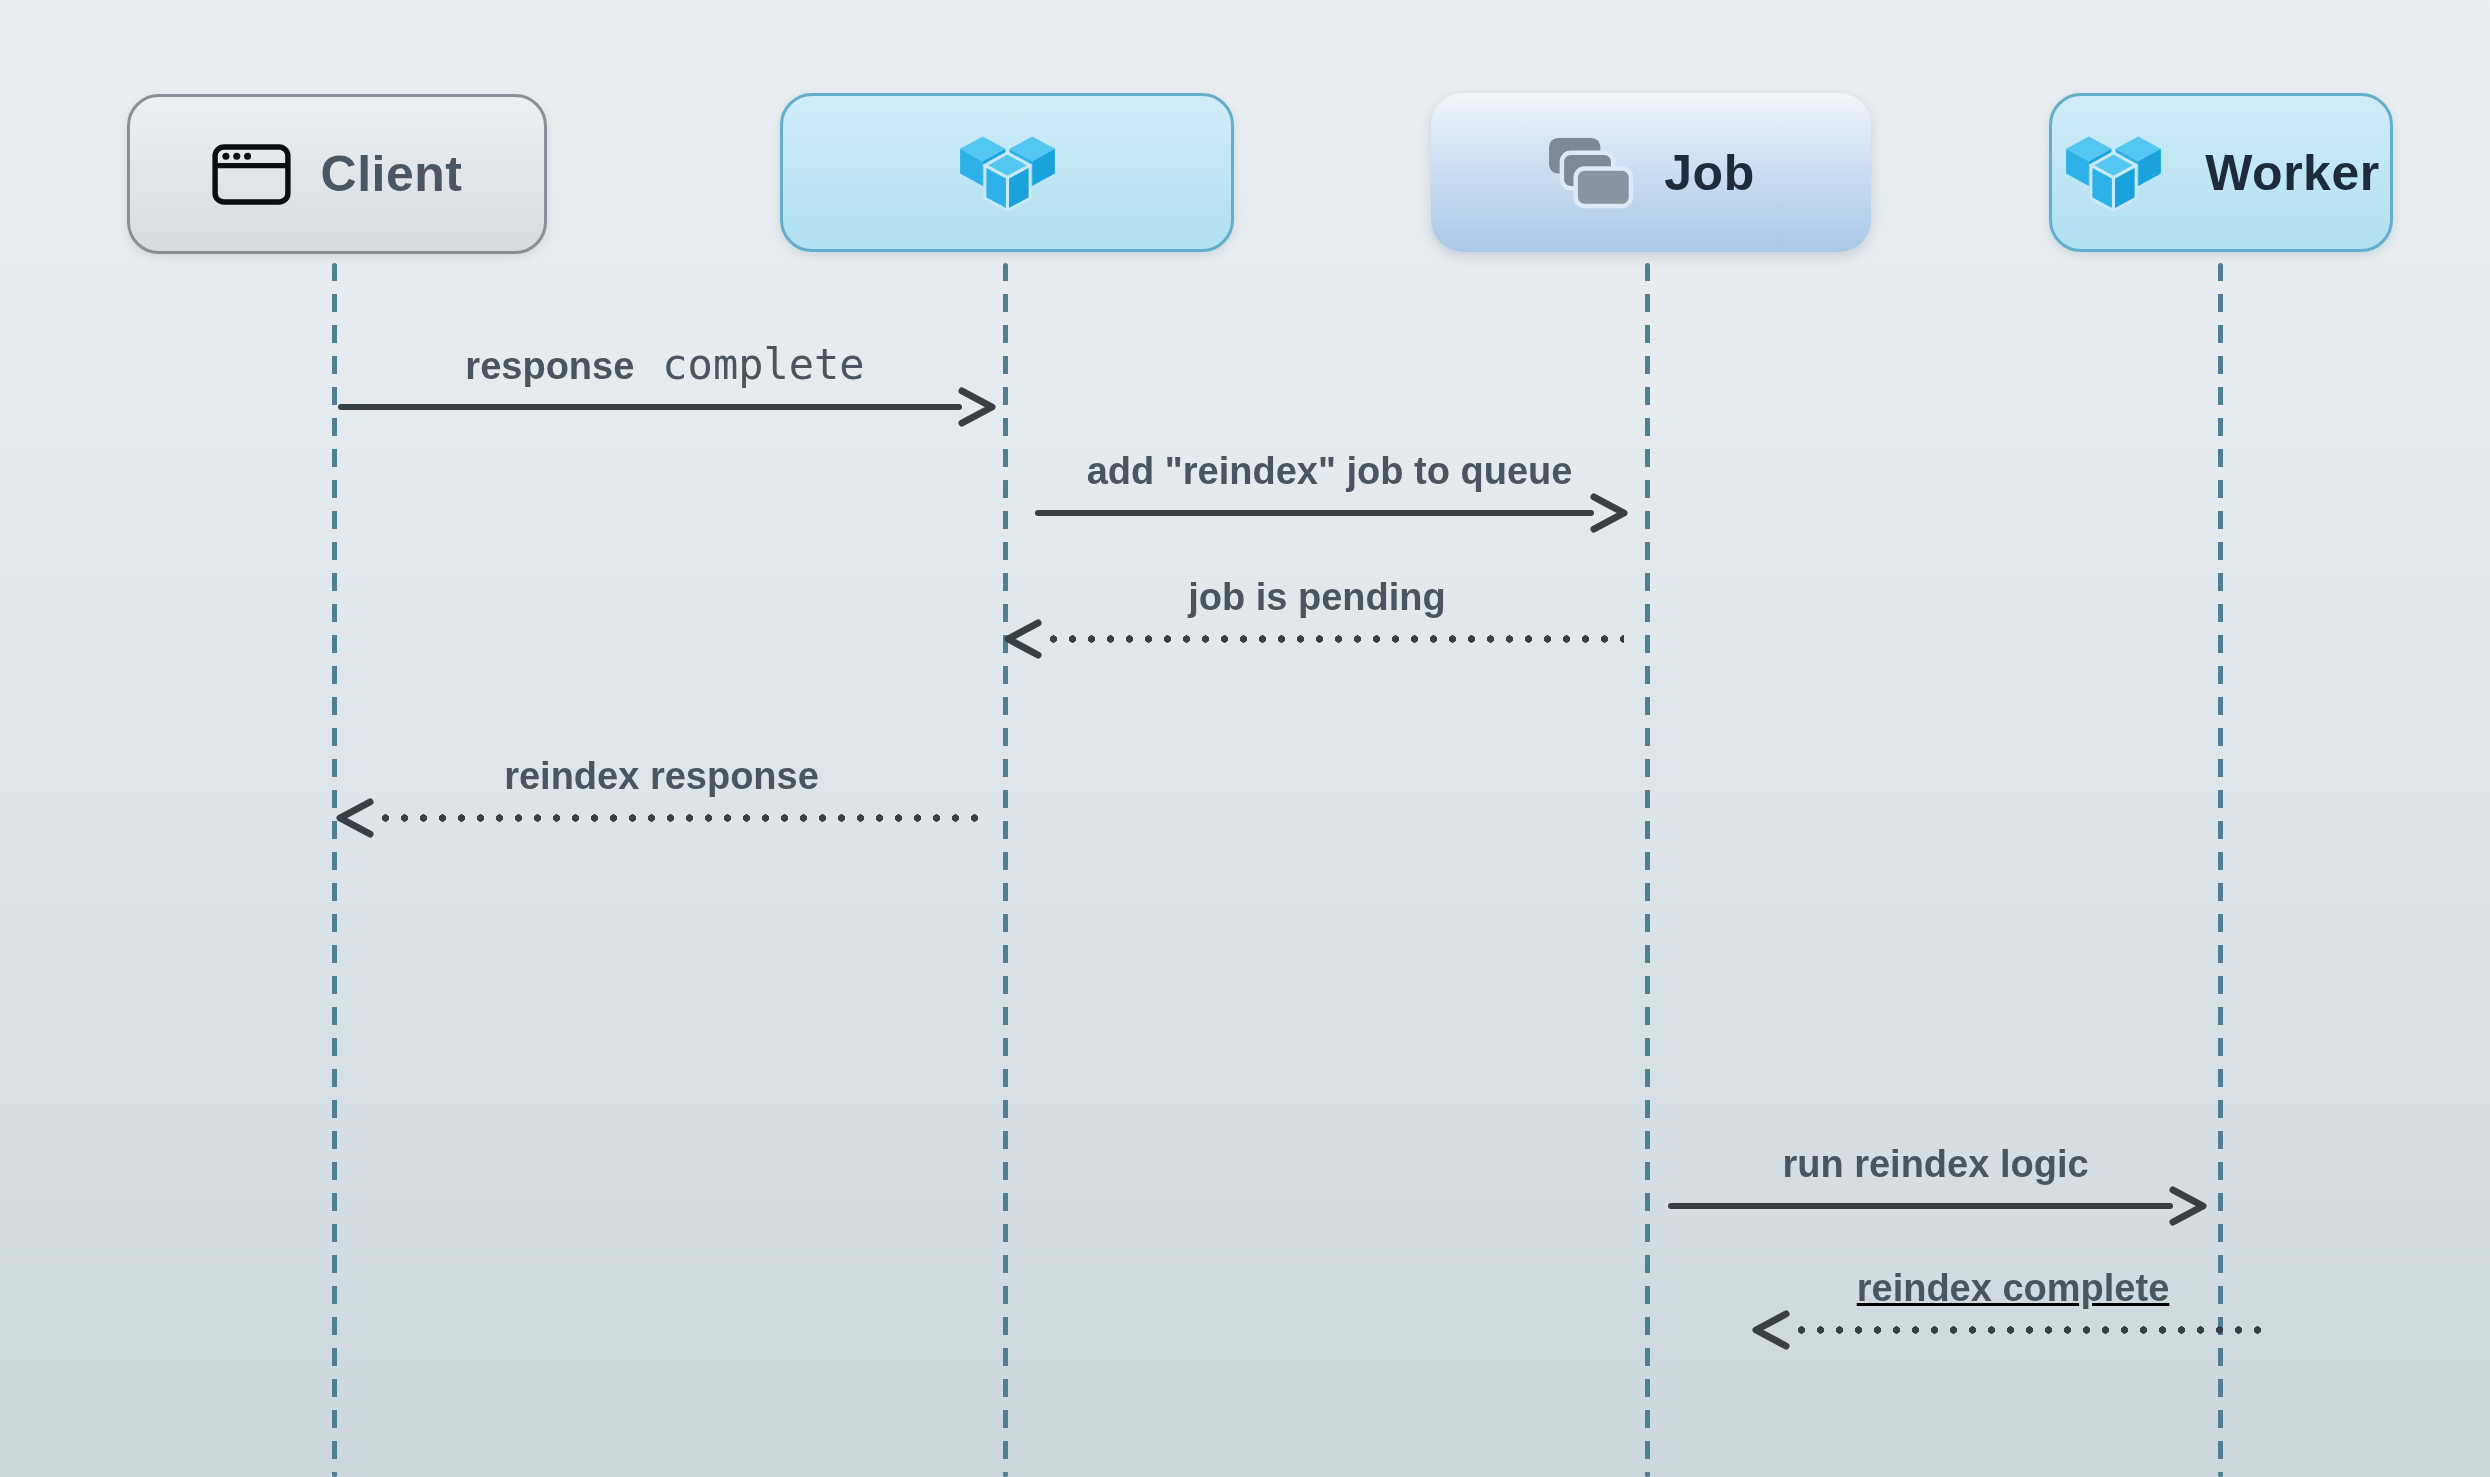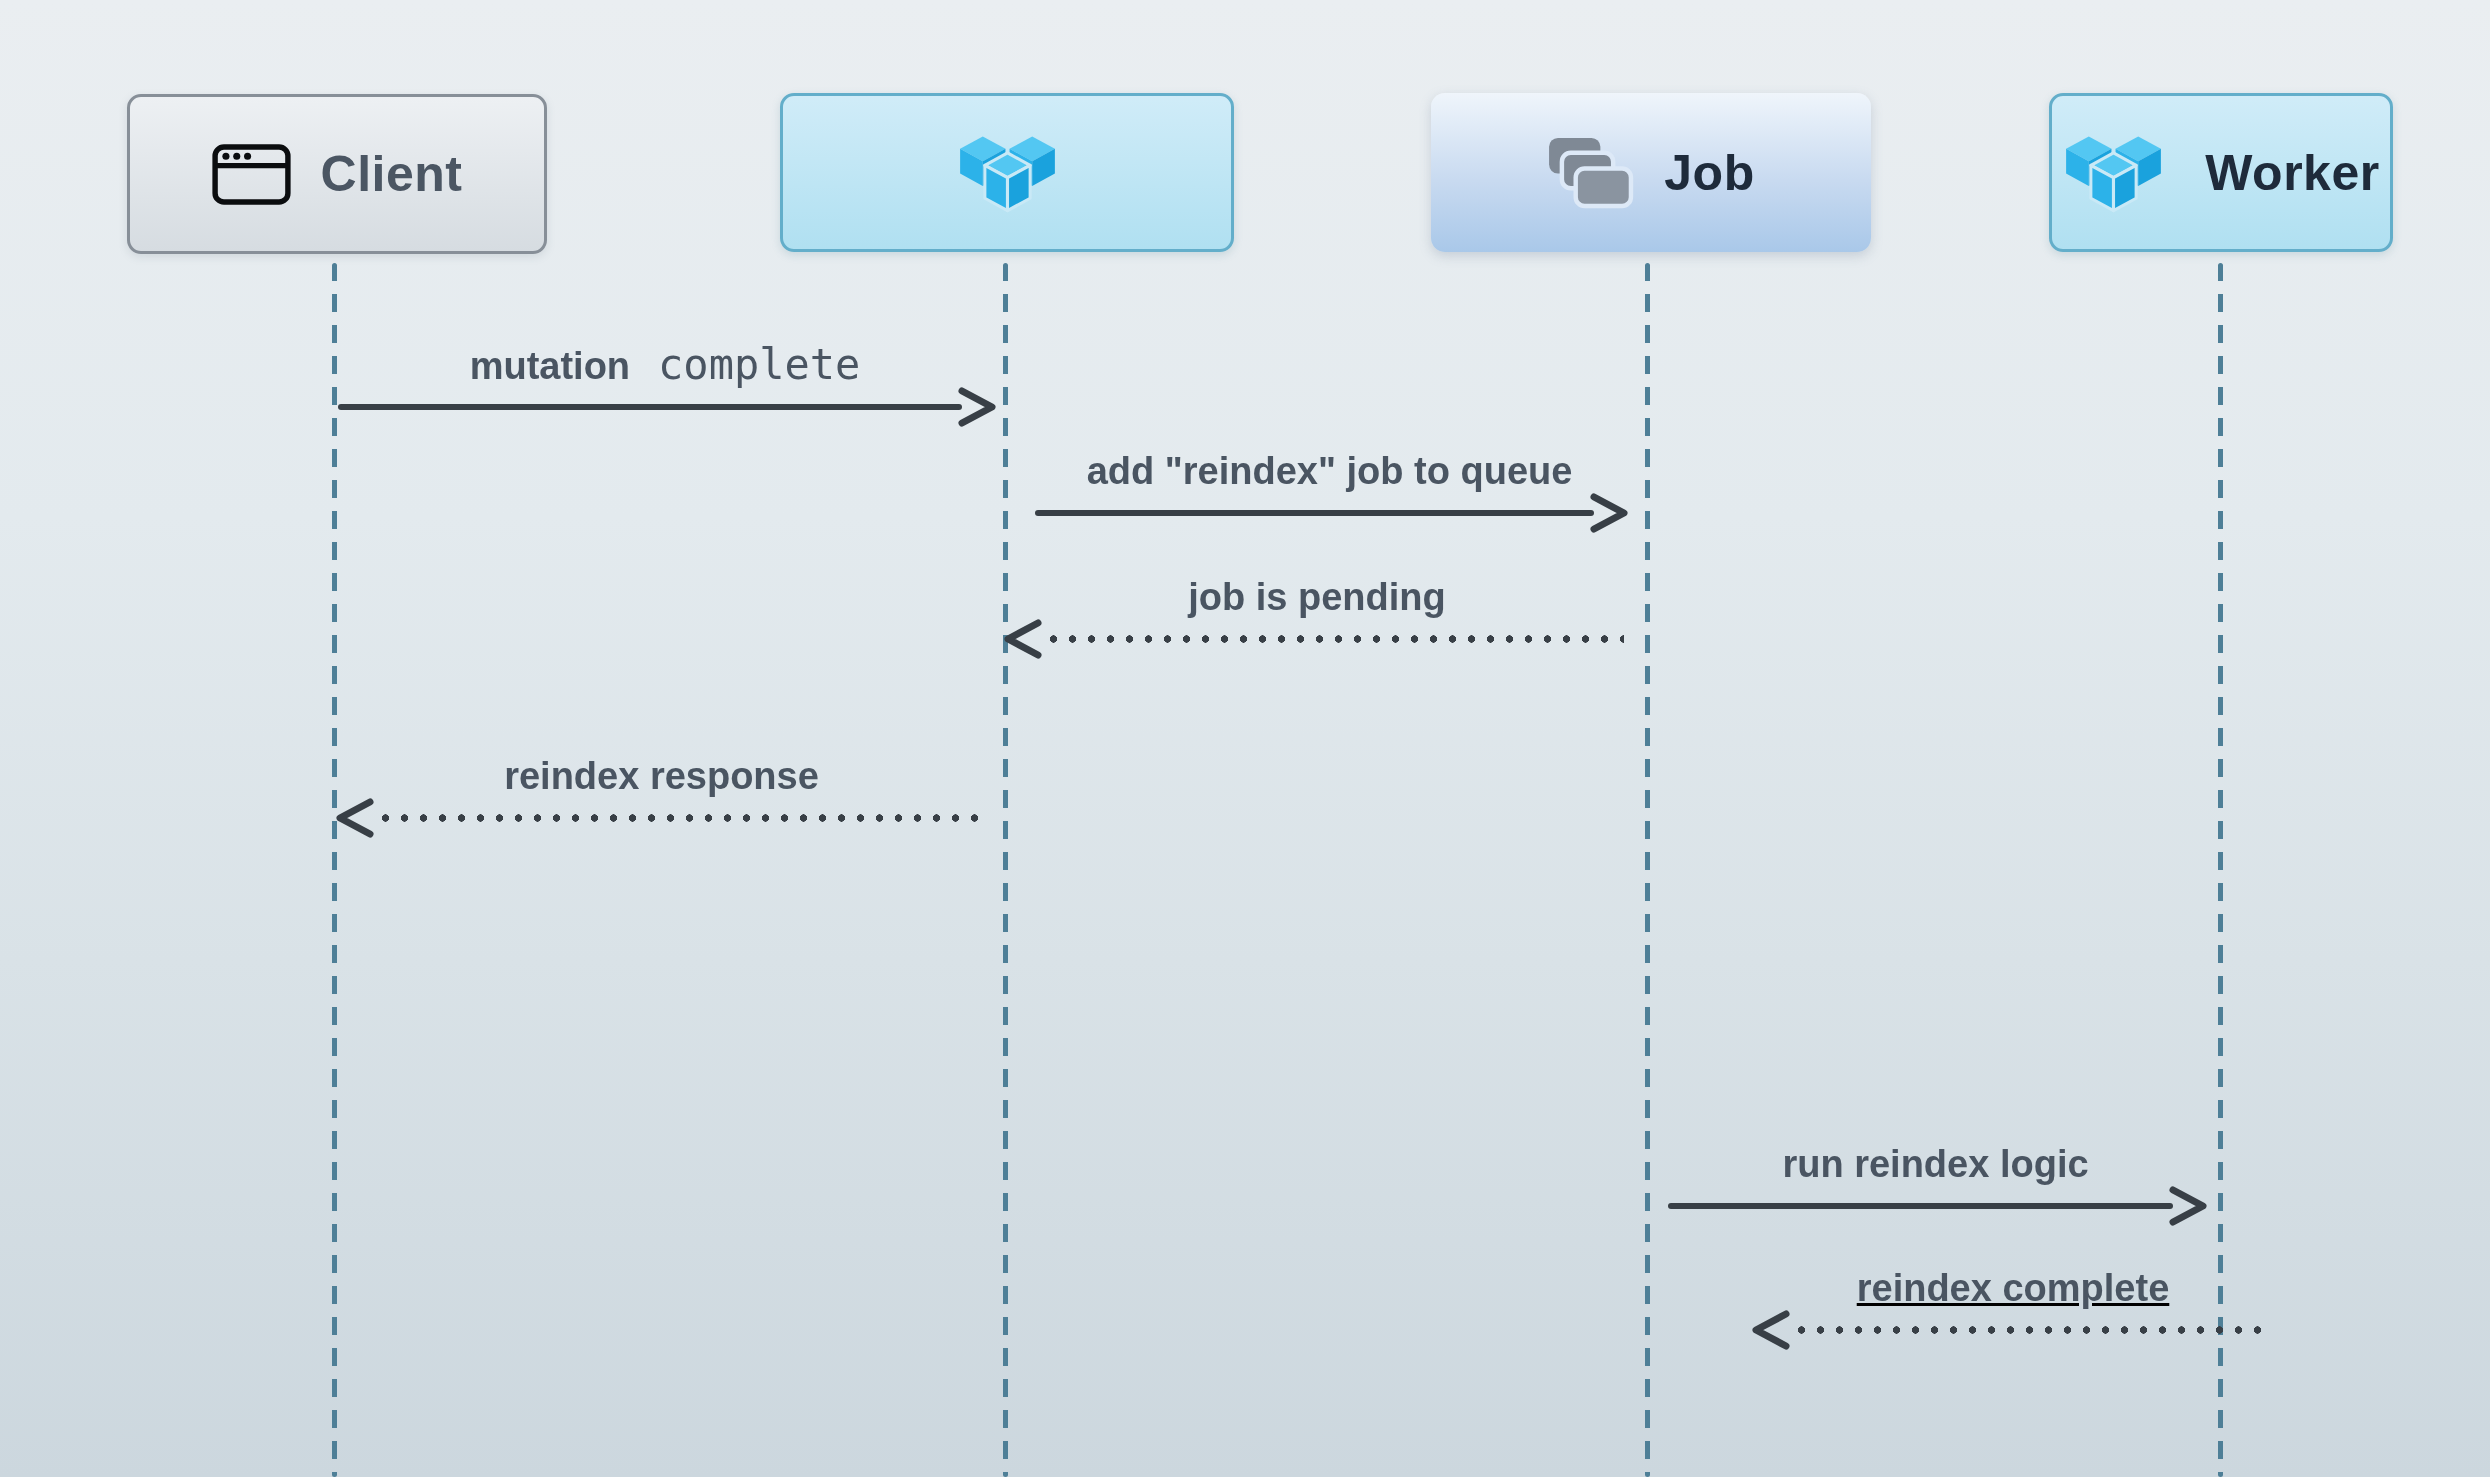--- a/index.html
+++ b/index.html
@@ -6,21 +6,21 @@
   body{
     width:2491px;height:1477px;overflow:hidden;
     font-family:"Liberation Sans",sans-serif;
     background:linear-gradient(180deg,#eaeef1 0%,#e3eaee 35%,#d9e2e7 65%,#ccd7de 100%);
   }
   .stage{position:relative;width:2491px;height:1477px;}
 
   
   .actor{
     position:absolute;display:flex;align-items:center;justify-content:center;
-    gap:30px;border-radius:14px;box-sizing:border-box;
+    gap:30px;border-radius:32px;box-sizing:border-box;
     font-weight:bold;font-size:50px;letter-spacing:0.5px;
   }
   .actor .icon{flex:0 0 auto;display:block;}
   .actor-client{
     left:127px;top:94px;width:420px;height:160px;
     background:linear-gradient(180deg,#edf0f3 0%,#d6dce1 100%);
     border:3px solid #878f98;color:#4b5663;
     box-shadow:0 3px 8px rgba(110,125,140,0.18);
   }
   .actor-vendure{
@@ -129,21 +129,21 @@
     </svg>
     <span>Worker</span>
   </div>
 
   <div class="lifeline" style="left:332px;"></div>
   <div class="lifeline" style="left:1003px;"></div>
   <div class="lifeline" style="left:1645px;"></div>
   <div class="lifeline" style="left:2218px;"></div>
 
   <div class="message msg-right" style="left:338px;top:342px;width:654px;">
-    <div class="msg-label"><span>mutation</span><span class="code">complete</span></div>
+    <div class="msg-label"><span>response</span><span class="code">complete</span></div>
     <div class="line-solid"></div>
     <svg class="head head-right" width="42" height="42" viewBox="0 0 42 42">
       <path d="M6 5 L36 21 L6 37" fill="none" stroke="#383f46" stroke-width="7" stroke-linecap="round" stroke-linejoin="round"></path>
     </svg>
   </div>
 
   <div class="message msg-right" style="left:1035px;top:448px;width:589px;">
     <div class="msg-label">add "reindex" job to queue</div>
     <div class="line-solid"></div>
     <svg class="head head-right" width="42" height="42" viewBox="0 0 42 42">

